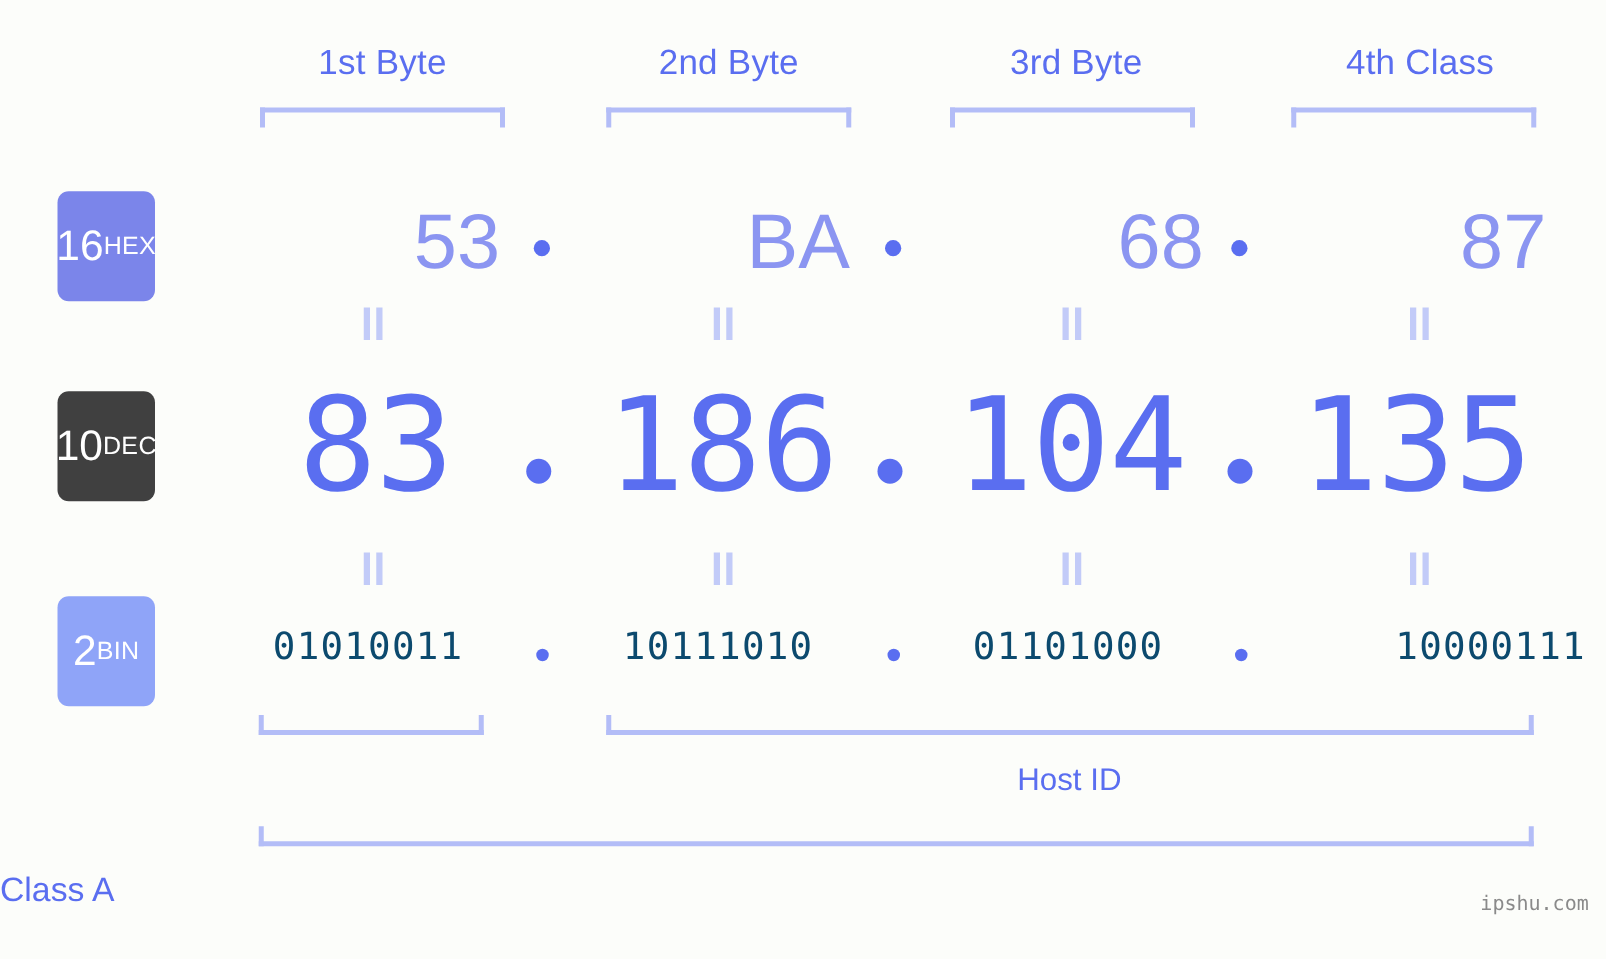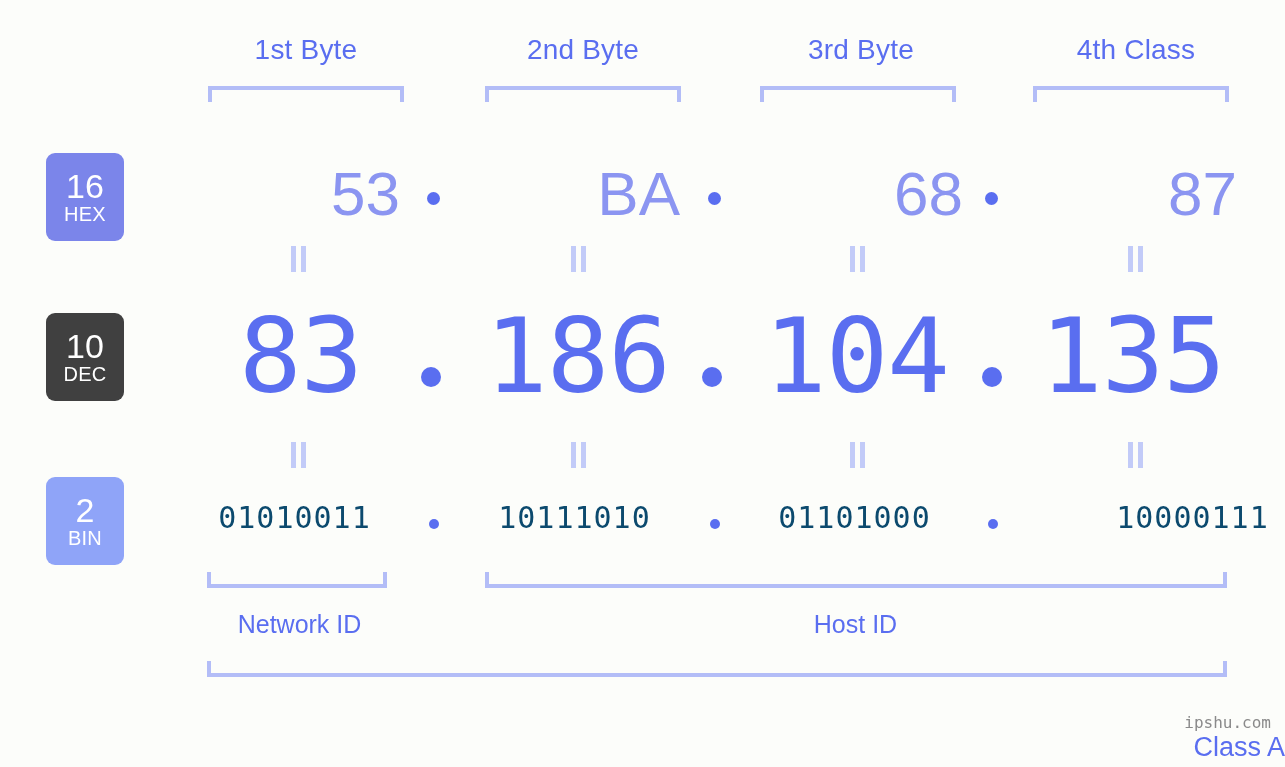--- a/index.html
+++ b/index.html
@@ -54,21 +54,21 @@
 
   
   .badge {
     position: absolute;
     left: 46px;
     width: 78px;
     border-radius: 9px;
     color: #ffffff;
     text-align: center;
     display: flex;
-    flex-direction: column;
+    flex-direction: row;
     align-items: center;
     justify-content: center;
     box-sizing: border-box;
   }
   .badge .num {
     font-size: 34px;
     line-height: 34px;
     font-weight: 400;
   }
   .badge .base {
@@ -166,24 +166,23 @@
     text-align: center;
     white-space: nowrap;
   }
 
   
   #class-label {
     position: absolute;
     top: 697px;
     left: 0;
     width: 1285px;
-    text-align: right;
+    text-align: left;
     font-size: 27px;
     color: #5a6ef0;
-    margin-top: 35px;
   }
 
   
   #watermark {
     position: absolute;
     right: 14px;
     top: 713px;
     font-size: 16px;
     color: #8a8a8a;
     font-family: "DejaVu Sans Mono", monospace;
@@ -272,21 +271,20 @@
   <div class="bin-dot" style="left:429px;"></div>
   <div class="bin-val" style="left:472px;width:205px;">10111010</div>
   <div class="bin-dot" style="left:710px;"></div>
   <div class="bin-val" style="left:752px;width:205px;">01101000</div>
   <div class="bin-dot" style="left:988px;"></div>
   <div class="bin-val" style="left:1090px;width:205px;">10000111</div>
 
   <div class="bracket-bottom" style="left:207px;top:572px;width:180px;"></div>
   <div class="bracket-bottom" style="left:485px;top:572px;width:742px;"></div>
 
-  <div class="id-label" style="left:197px;width:205px;">Network ID</div>
   <div class="id-label" style="left:753px;width:205px;">Host ID</div>
 
   <div class="bracket-bottom" style="left:207px;top:661px;width:1020px;"></div>
 
   <div id="class-label">Class A</div>
 
   <div id="watermark">ipshu.com</div>
 
 </div>
 

